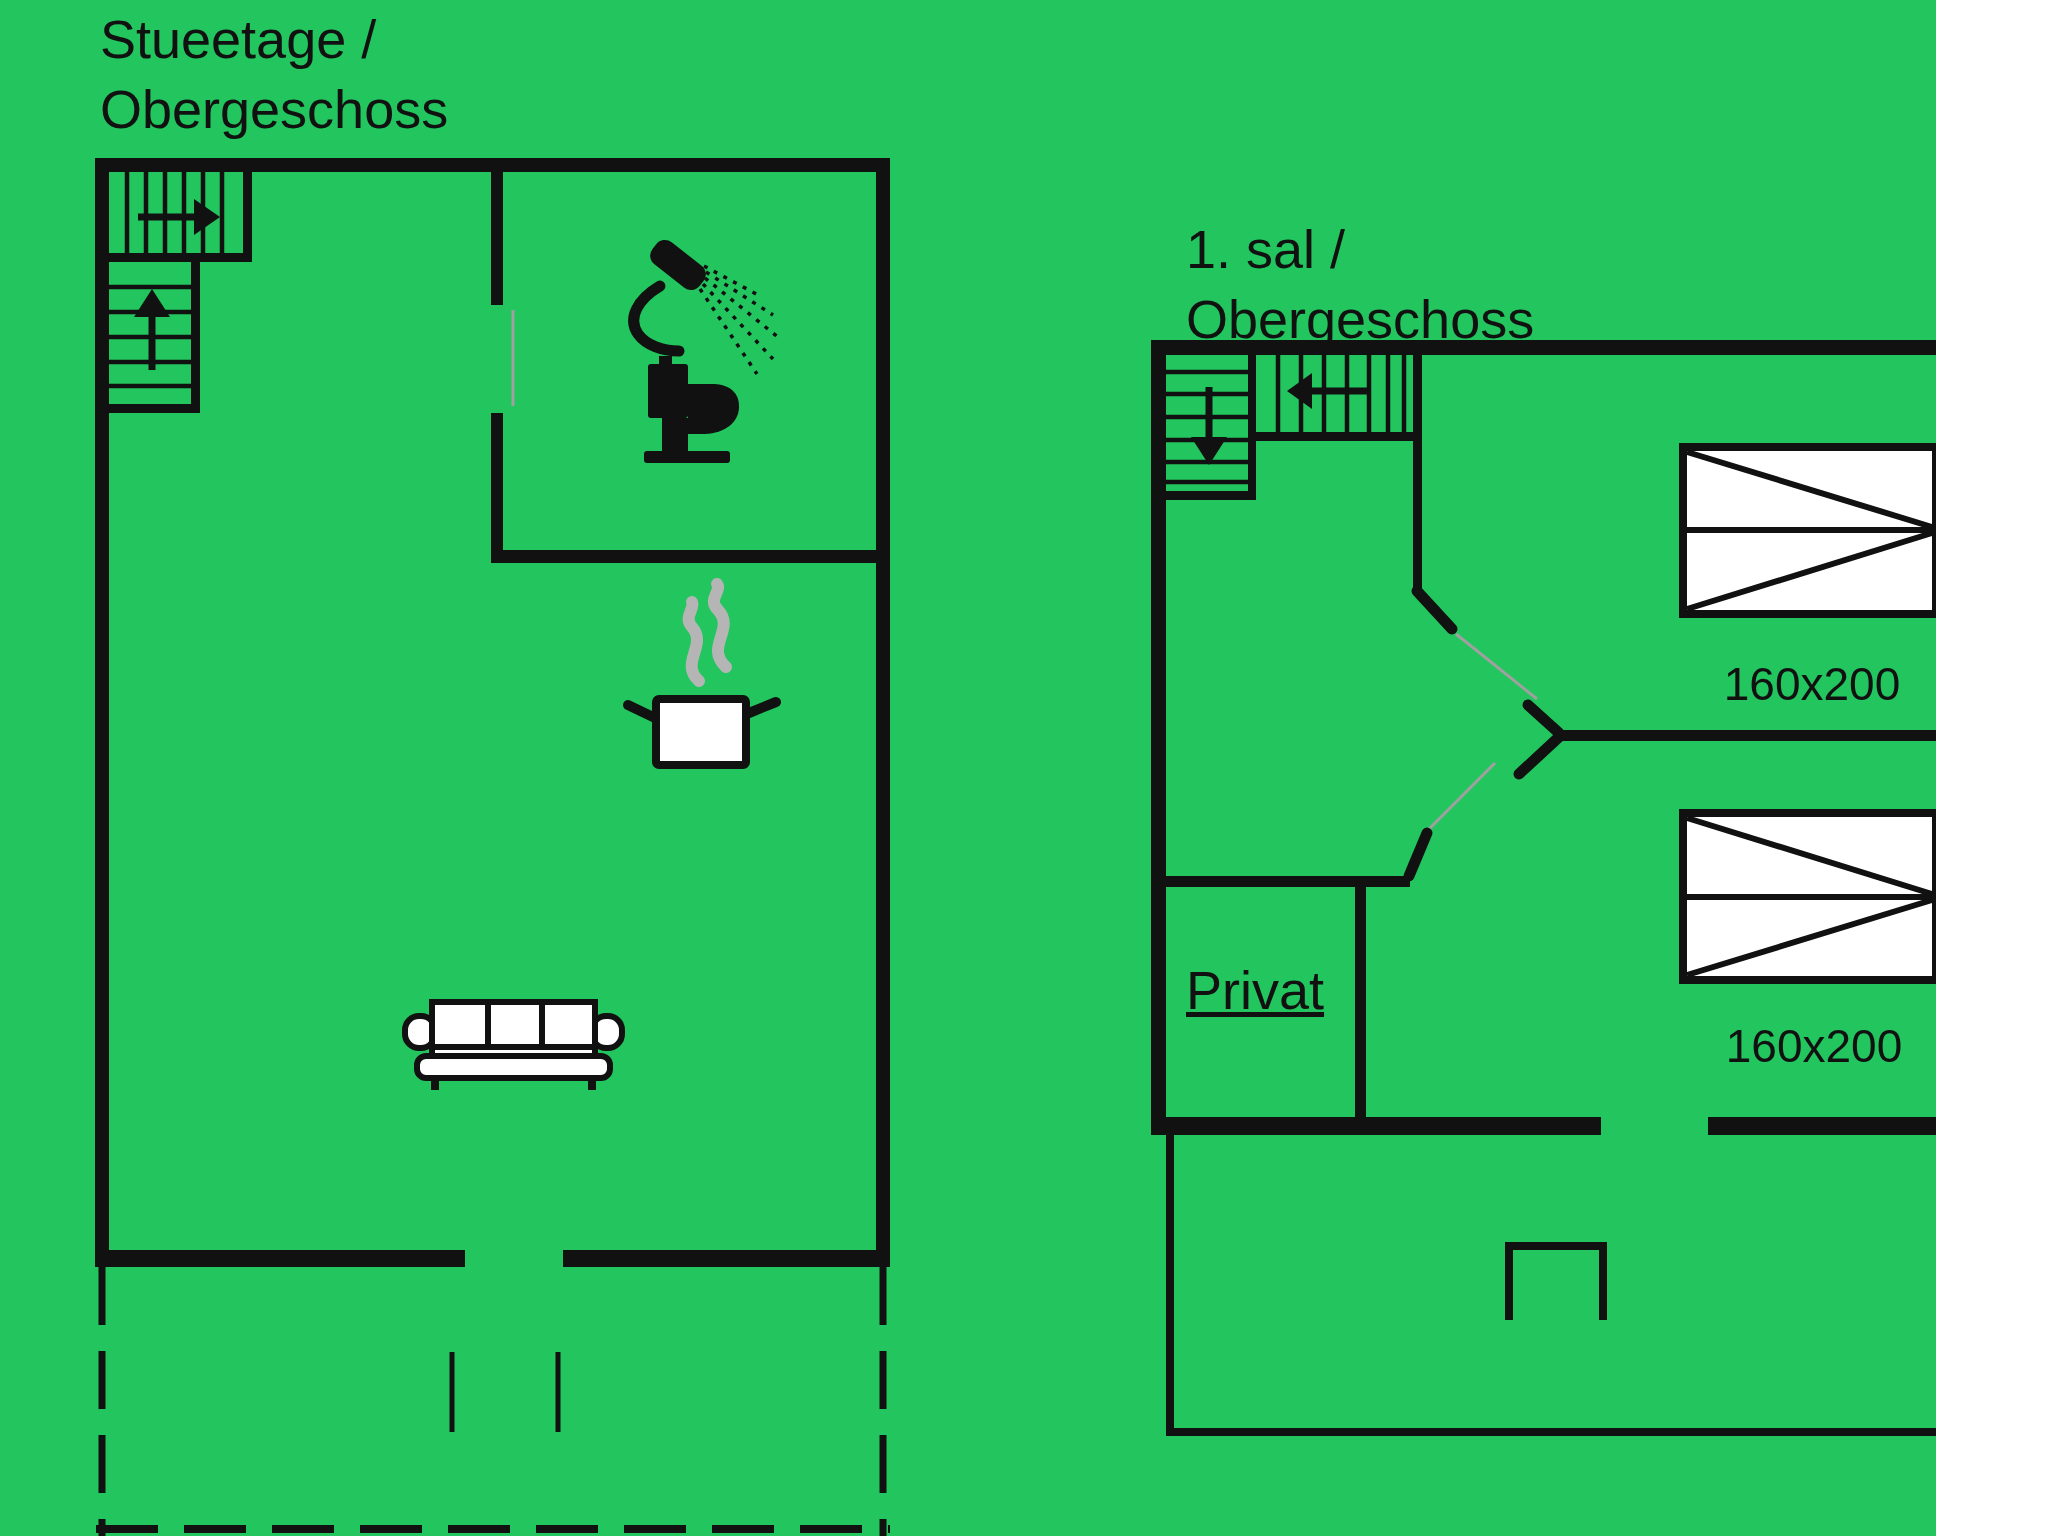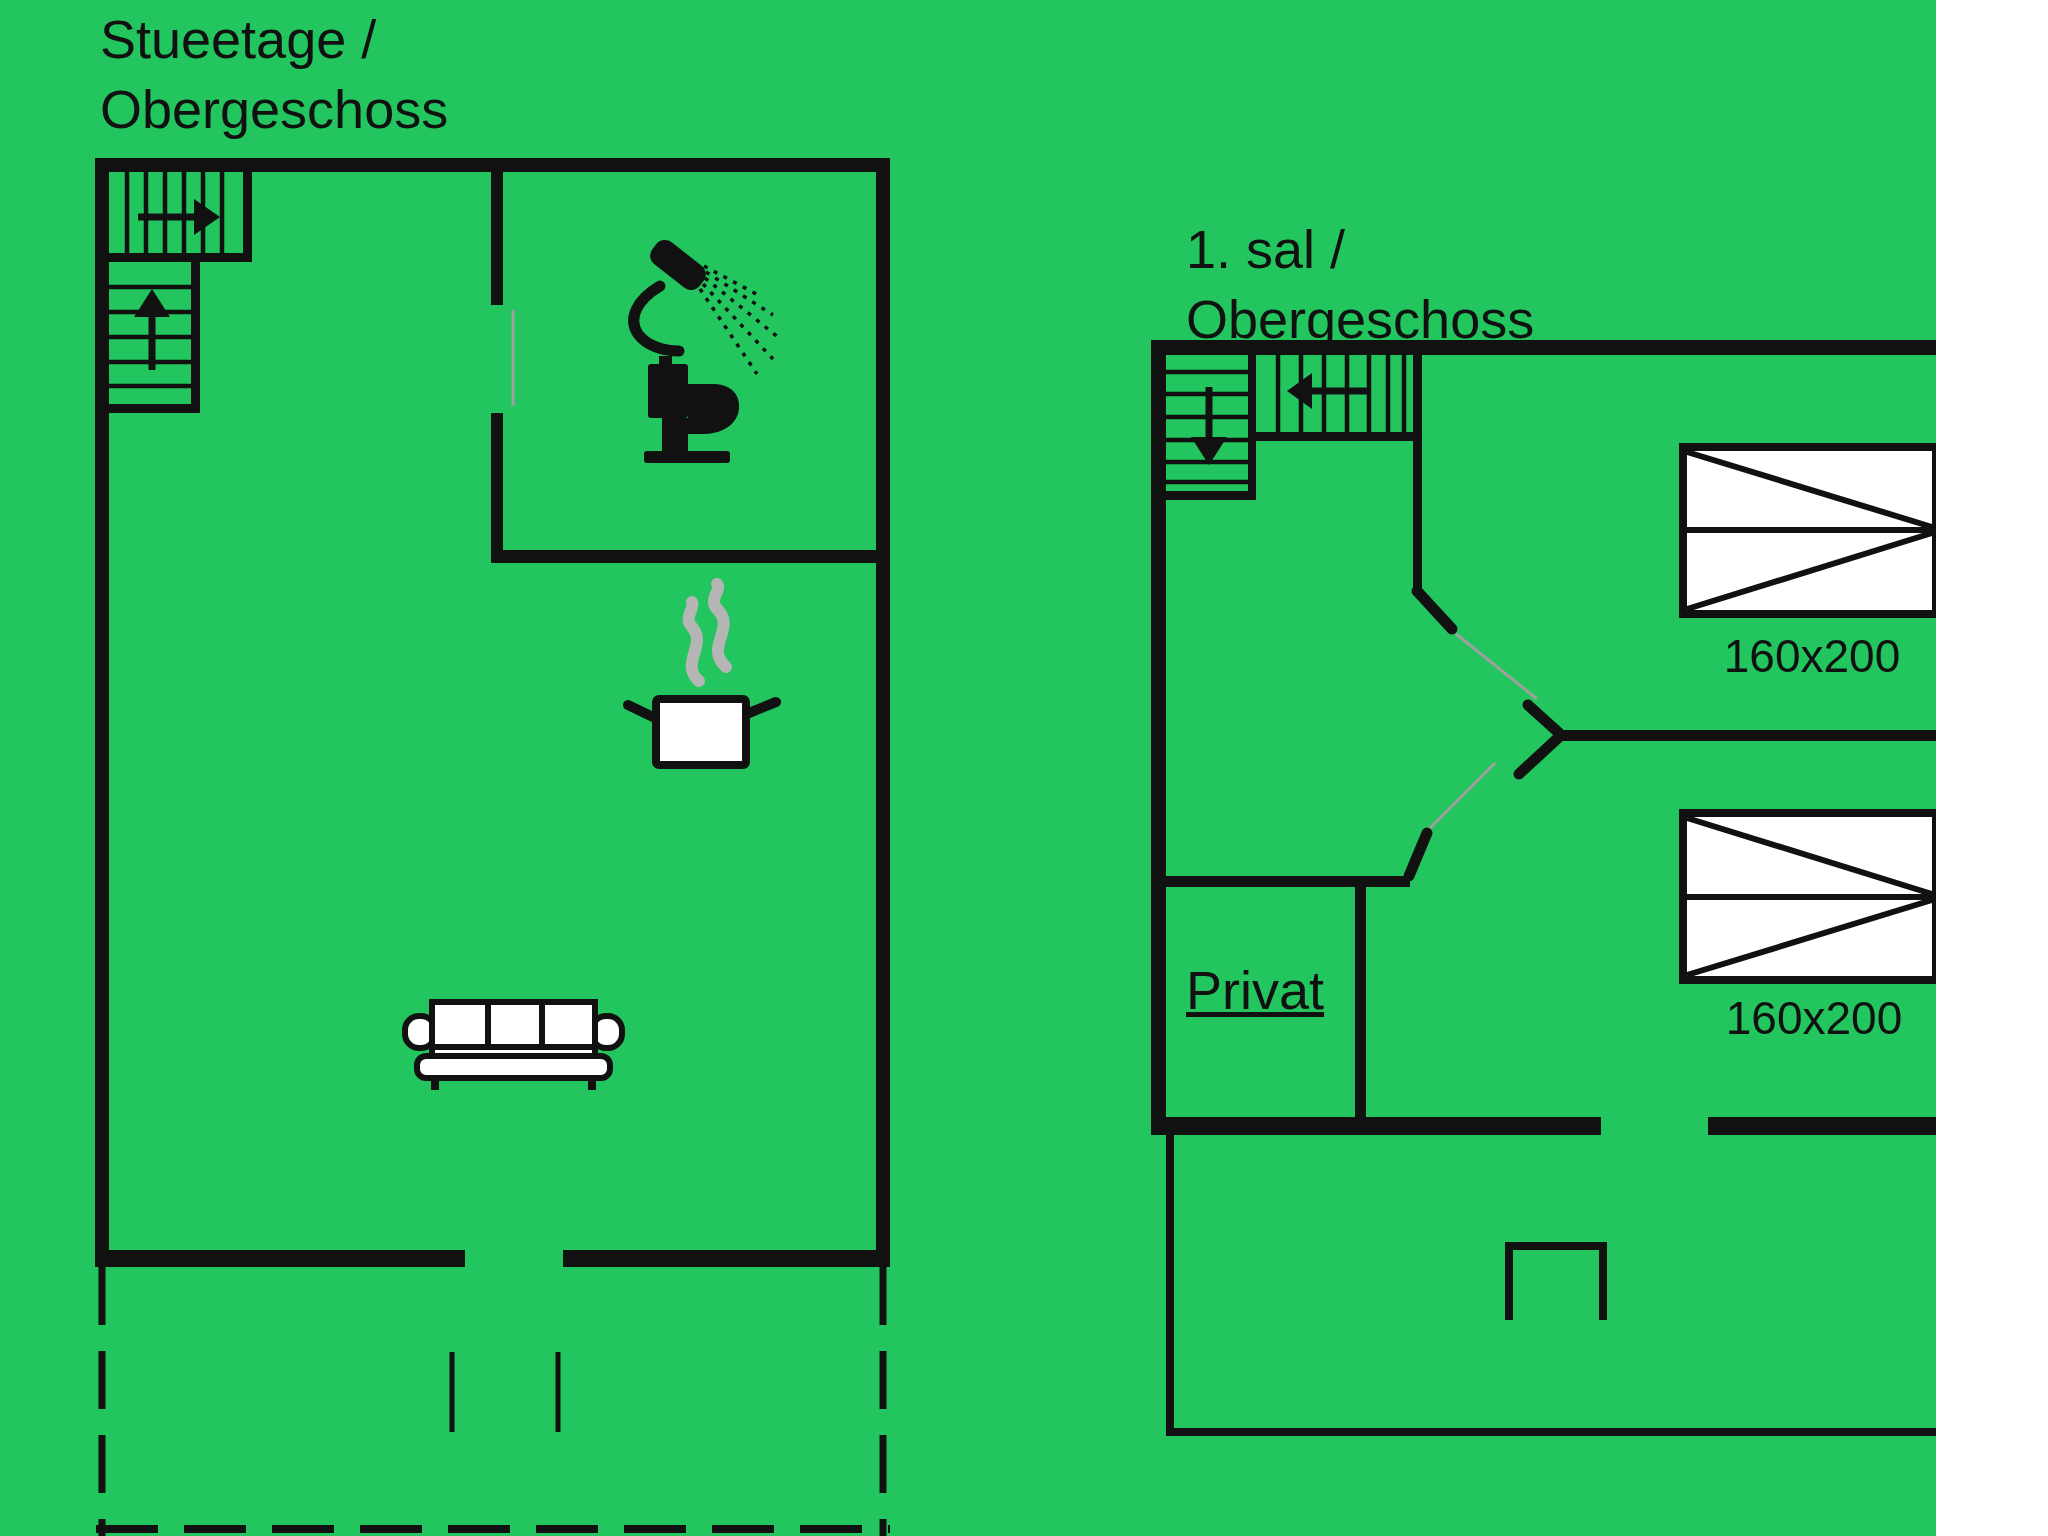--- a/index.html
+++ b/index.html
@@ -6,21 +6,21 @@
   .canvas{
     position:relative;width:1936px;height:1536px;background:#22c55e;
     font-family:"Liberation Sans", sans-serif;color:#111;overflow:hidden;
   }
   .plan-svg{position:absolute;left:0;top:0;}
   .floor-title{position:absolute;font-size:54px;line-height:70px;letter-spacing:0;color:#111;white-space:nowrap;}
   .title-ground{left:100px;top:4px;}
   .title-upper{left:1186px;top:166px;margin-top:48px;}
   .room-label{position:absolute;font-size:54px;line-height:56px;color:#111;white-space:nowrap;}
   .label-privat{left:1186px;top:962px;text-decoration:underline;}
-  .bed-label{position:absolute;width:300px;text-align:center;font-size:46px;line-height:48px;color:#111;}
+  .bed-label{position:absolute;width:300px;text-align:center;font-size:46px;line-height:48px;color:#111;margin-top:28px;}
   .label-bed1{left:1662px;top:632px;}
   .label-bed2{left:1664px;top:994px;}
 
   .wall{fill:#111;}
   .tread{stroke:#111;stroke-width:4.5;}
   .arrow{stroke:#111;stroke-width:7;}
   .head{fill:#111;}
   .stub{stroke:#111;stroke-width:11;stroke-linecap:round;}
   .leaf{stroke:#a0a0a0;stroke-width:3;}
   .outline{fill:#fff;stroke:#111;stroke-width:6;}

